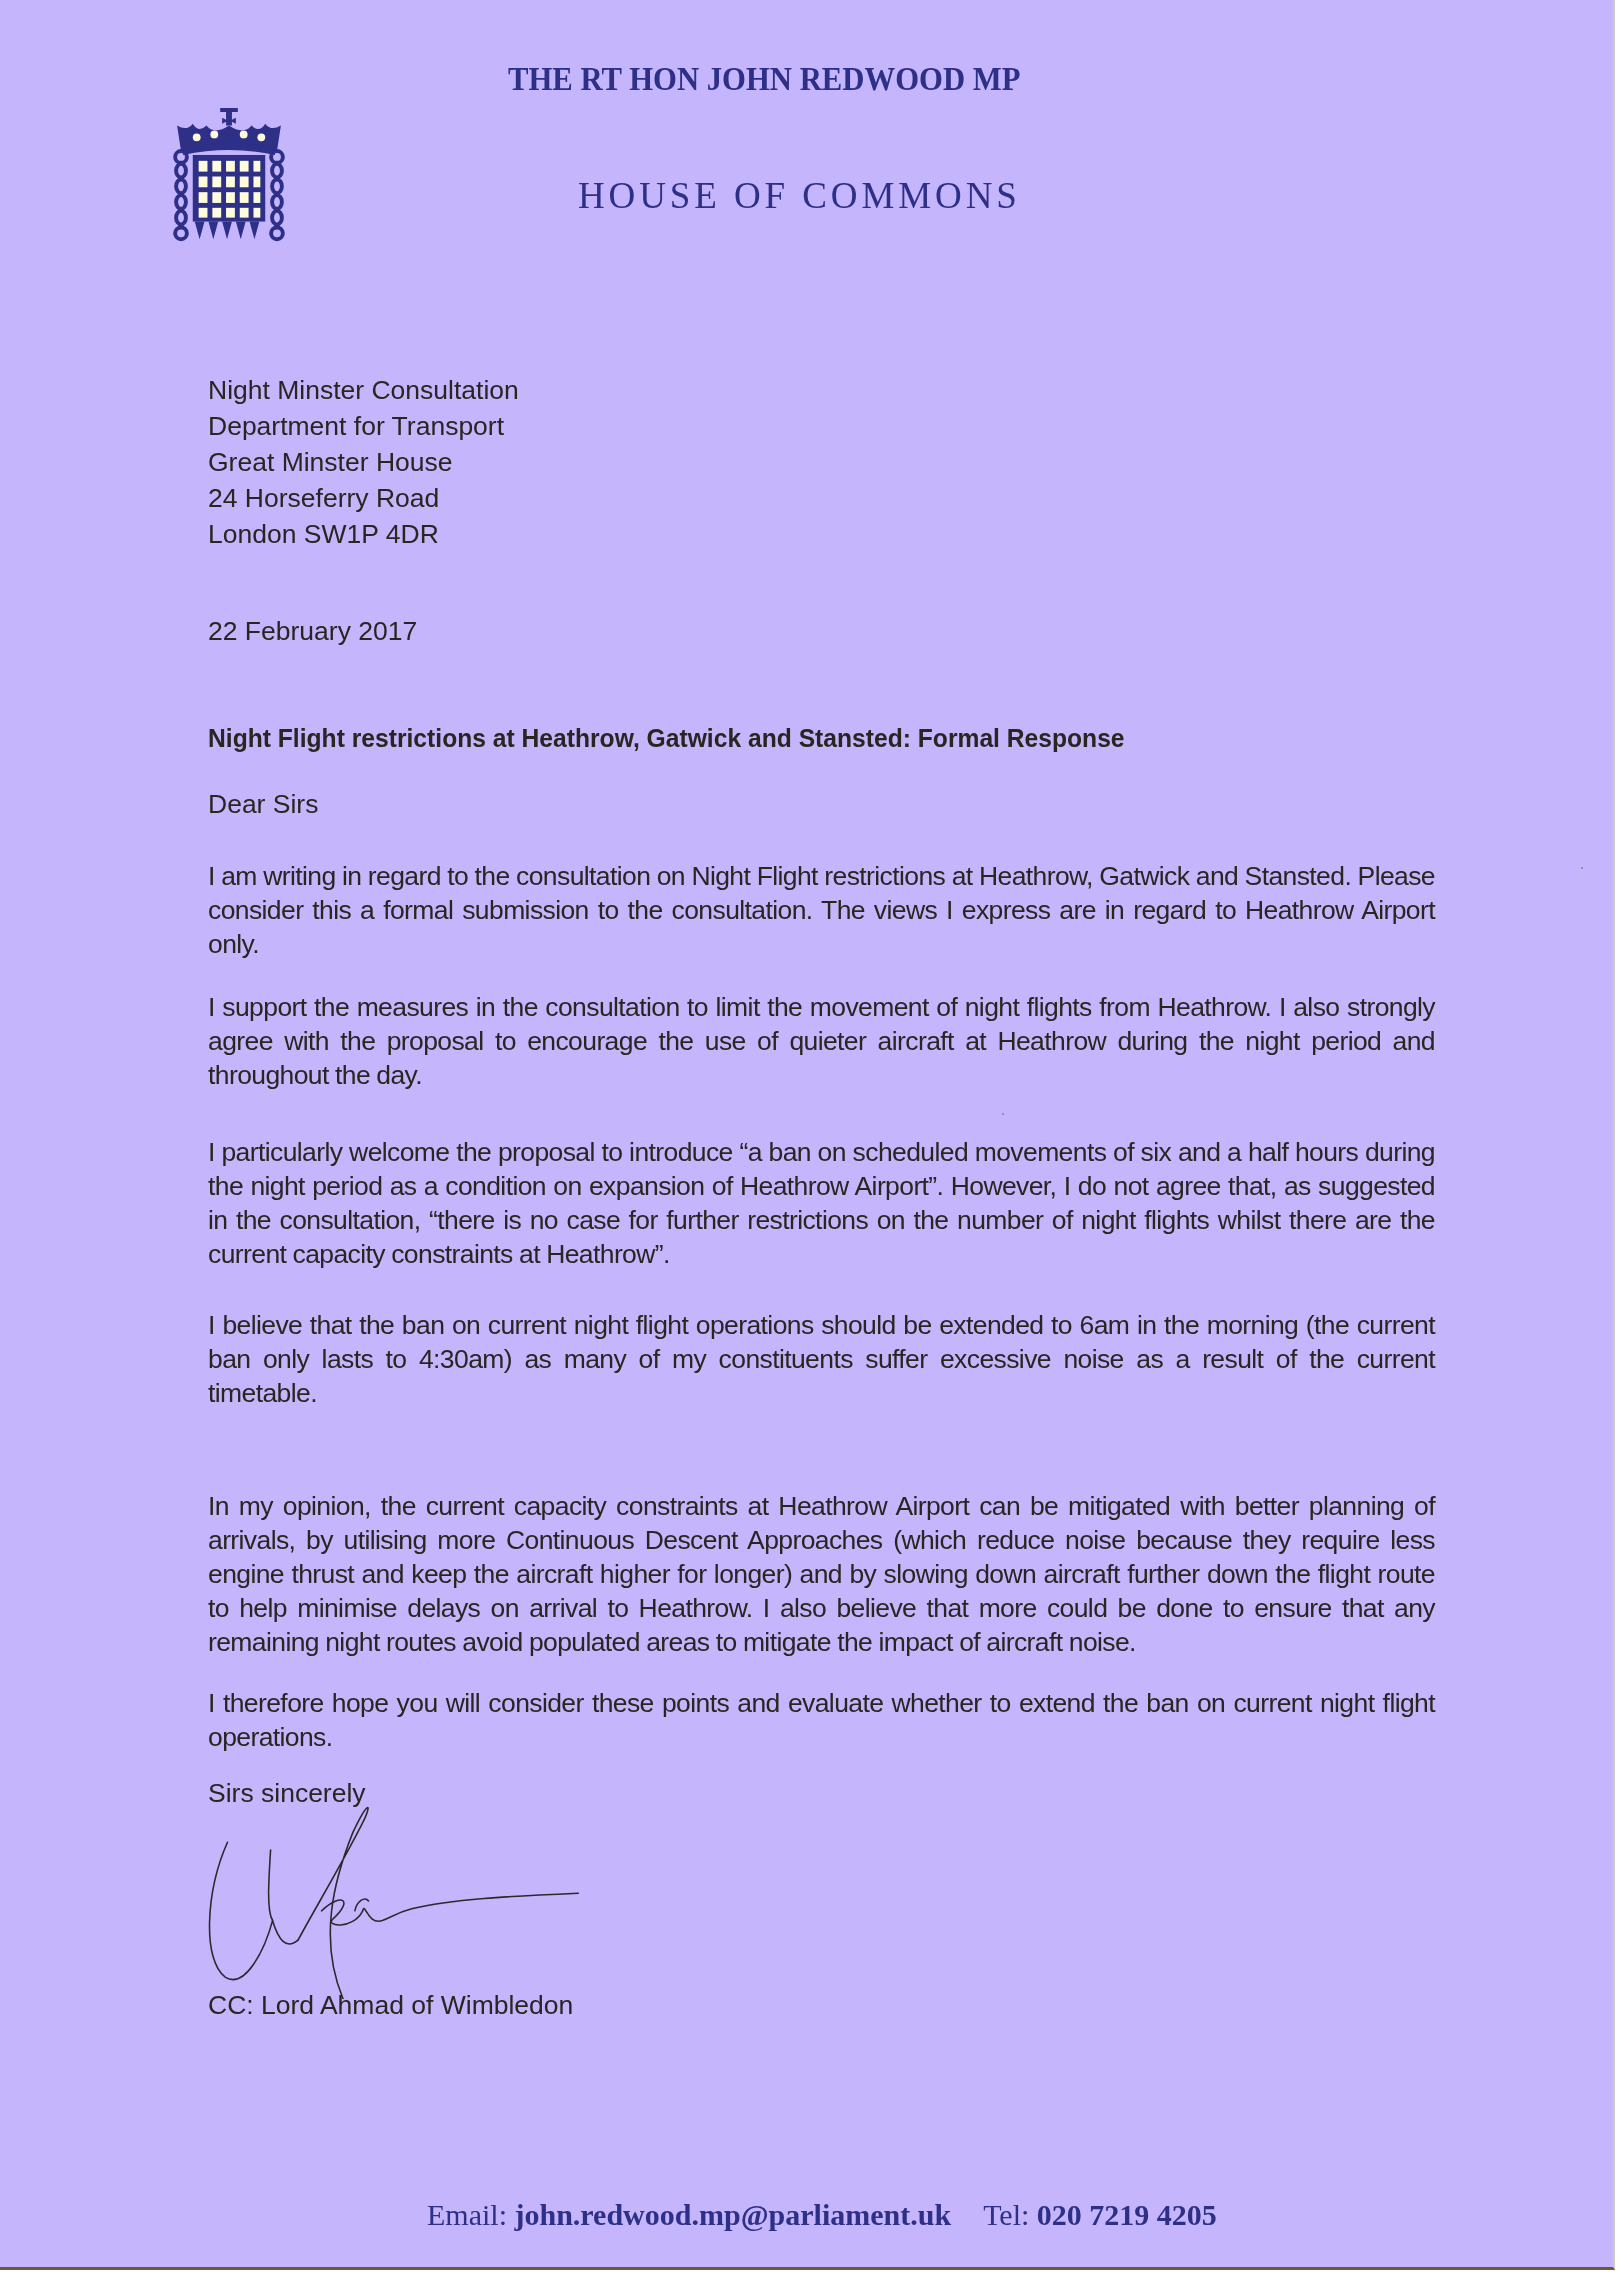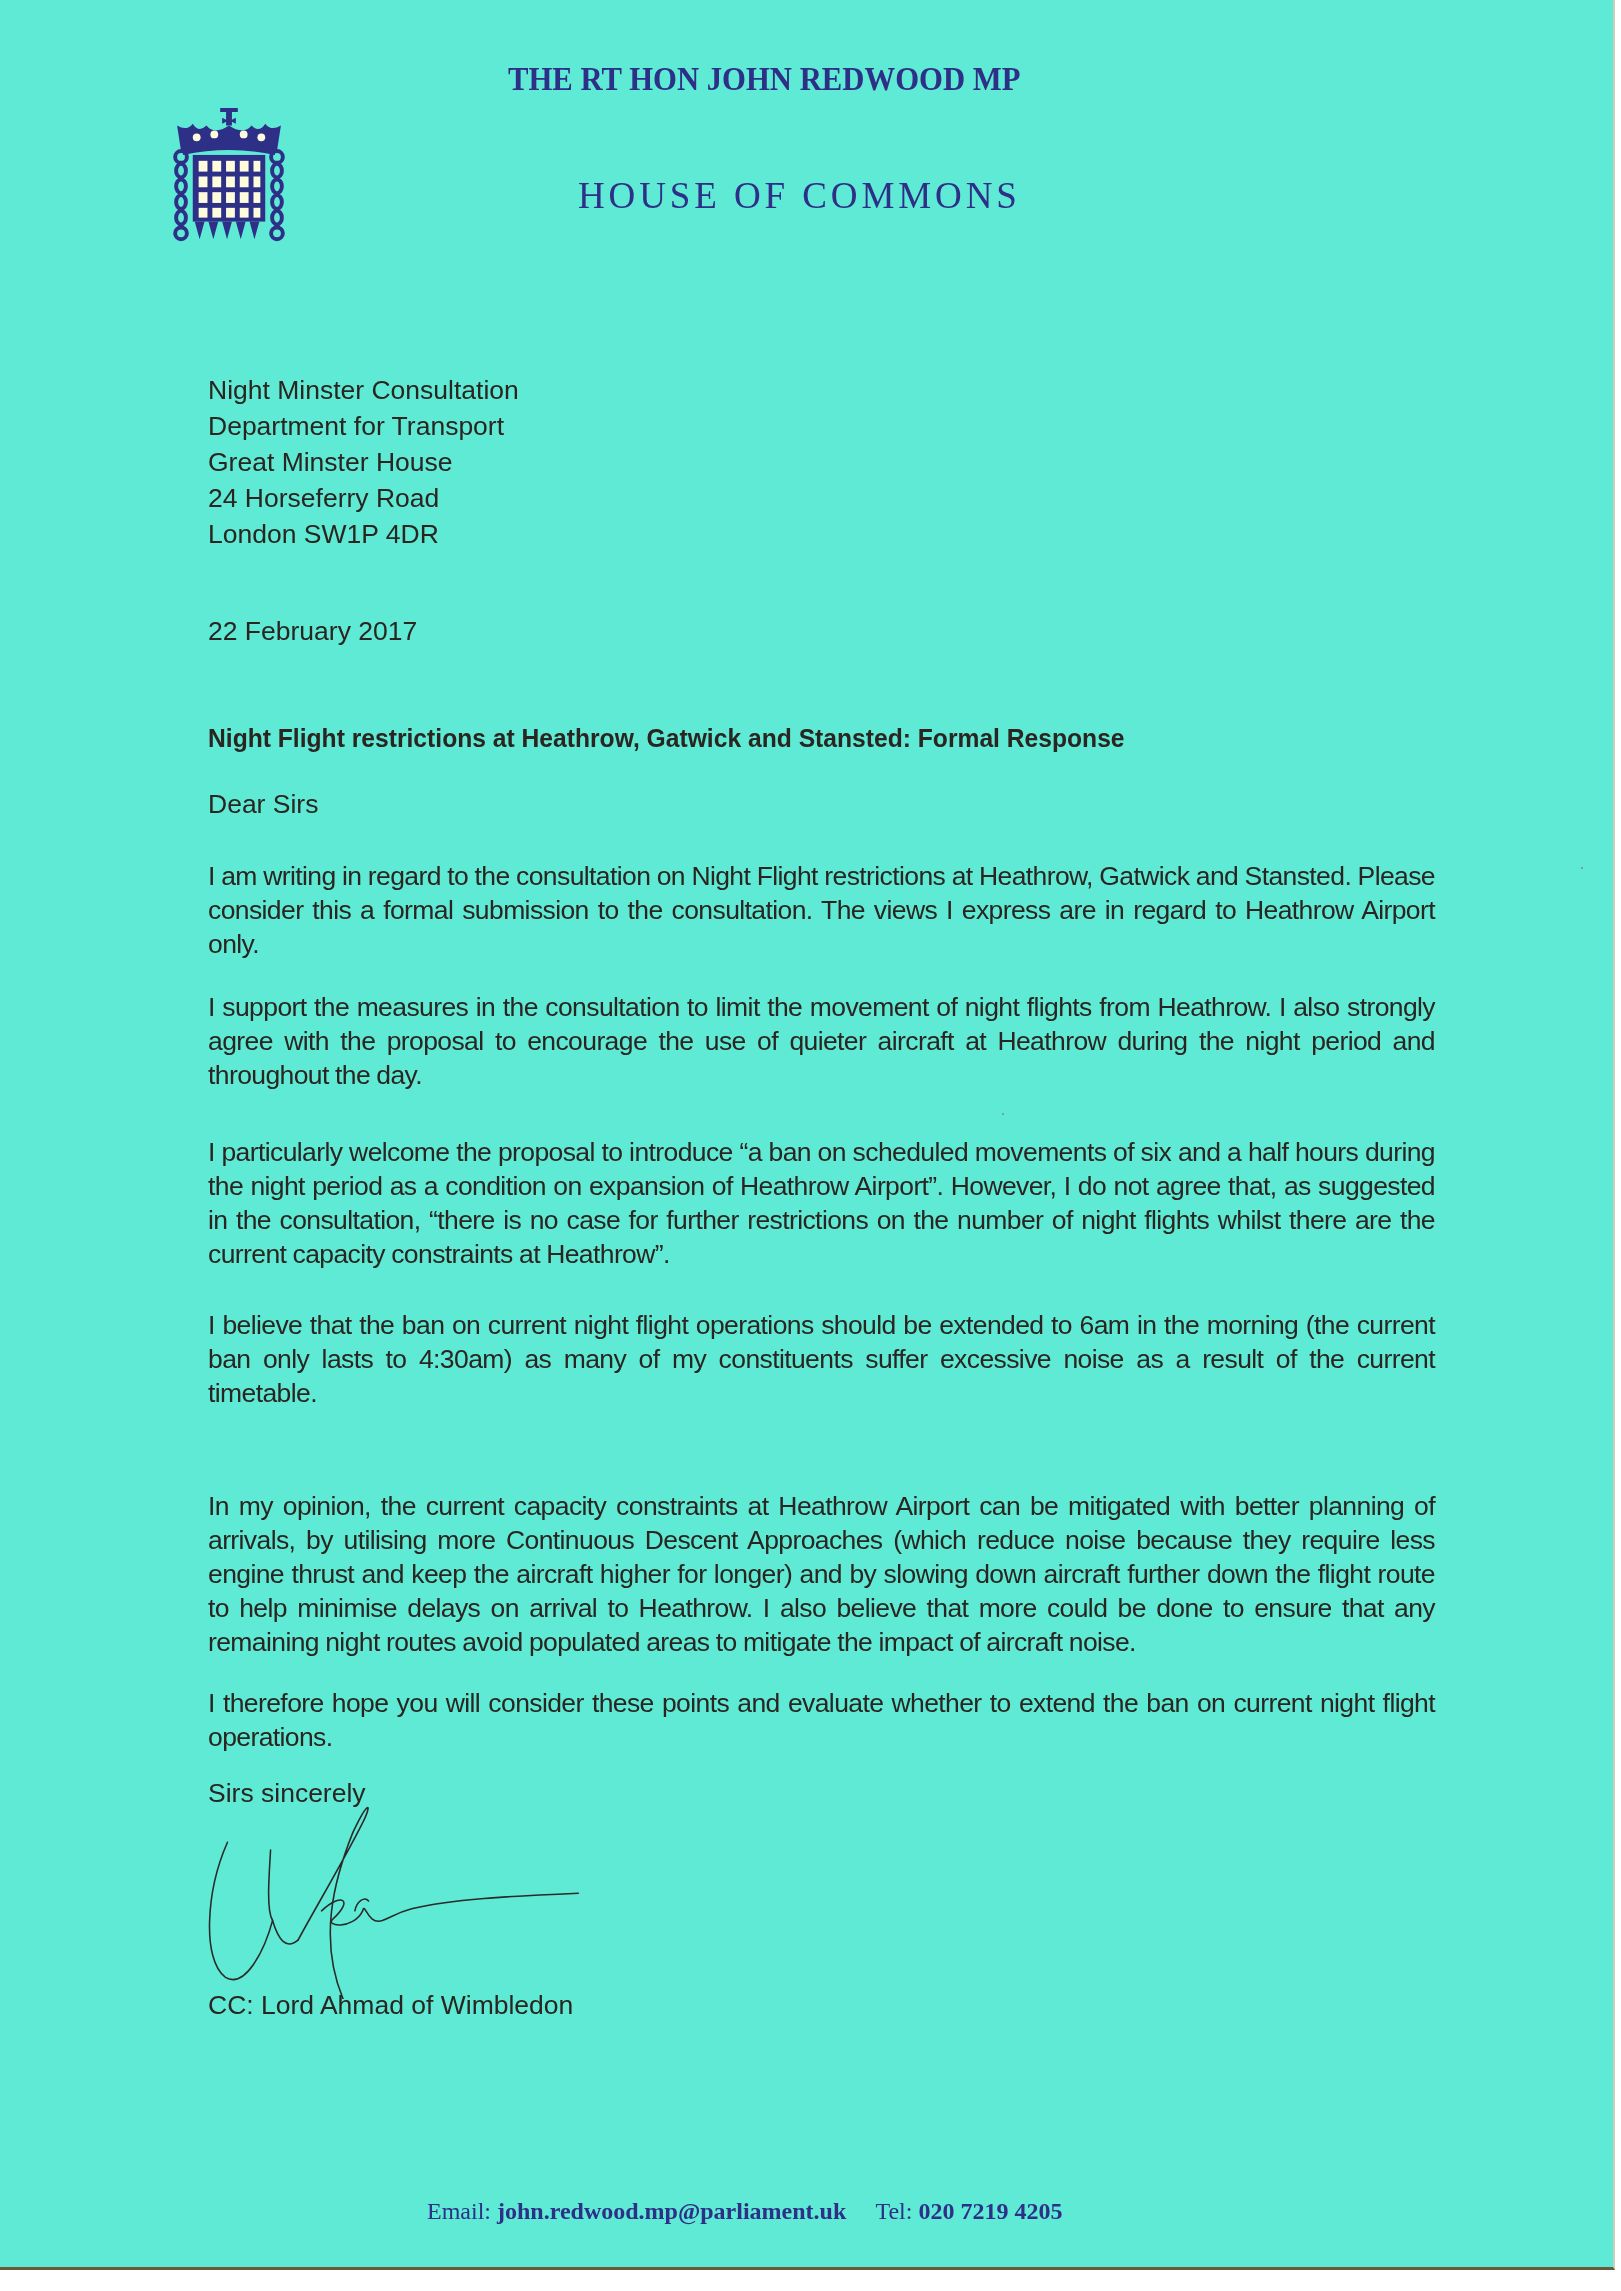--- a/index.html
+++ b/index.html
@@ -1,19 +1,19 @@
 <!DOCTYPE html>
 <html><head>
 <meta charset="utf-8">
 <style>
   html, body { margin: 0; padding: 0; background: #ffffff; }
   body { width: 1621px; height: 2292px; position: relative; overflow: hidden; }
   .paper {
     position: absolute; left: 0; top: 0; width: 1613px; height: 2267px;
-    background: #5eead4;
+    background: #c4b5fd;
     border-right: 2.9px solid #cfcdb8;
     border-bottom: 3.9px solid #6a5a3a;
   }
   .ink-blue { color: #2e2f86; }
   .mp-name {
     position: absolute; left: 508px; top: 61px; width: 637px;
     font-family: "Liberation Serif", serif; font-weight: bold;
     font-size: 33px; letter-spacing: 0px; white-space: nowrap;
     transform: scaleX(0.93); transform-origin: left top;
   }
@@ -43,21 +43,21 @@
   .p2 { top: 990px; }
   .p3 { top: 1135px; }
   .p4 { top: 1308px; }
   .p5 { top: 1448px; margin-top: 41px; }
   .p6 { top: 1686px; }
   .signoff { position: absolute; left: 208px; top: 1778px; }
   .signature { position: absolute; left: 196px; top: 1803px; width: 451px; height: 196px; }
   .cc { position: absolute; left: 208px; top: 1990px; }
   .footer {
     position: absolute; left: 427px; top: 2198px; white-space: nowrap;
-    font-family: "Liberation Serif", serif; font-size: 24px;
+    font-family: "Liberation Serif", serif; font-size: 30px;
   }
   .footer .val { font-weight: bold; }
   .footer .gap { display: inline-block; width: 17.6px; }
   .speck { position: absolute; width: 2px; height: 2px; background: #8a8878; border-radius: 1px; }
 </style>
 </head>
 <body>
 
 <div class="paper">
 

